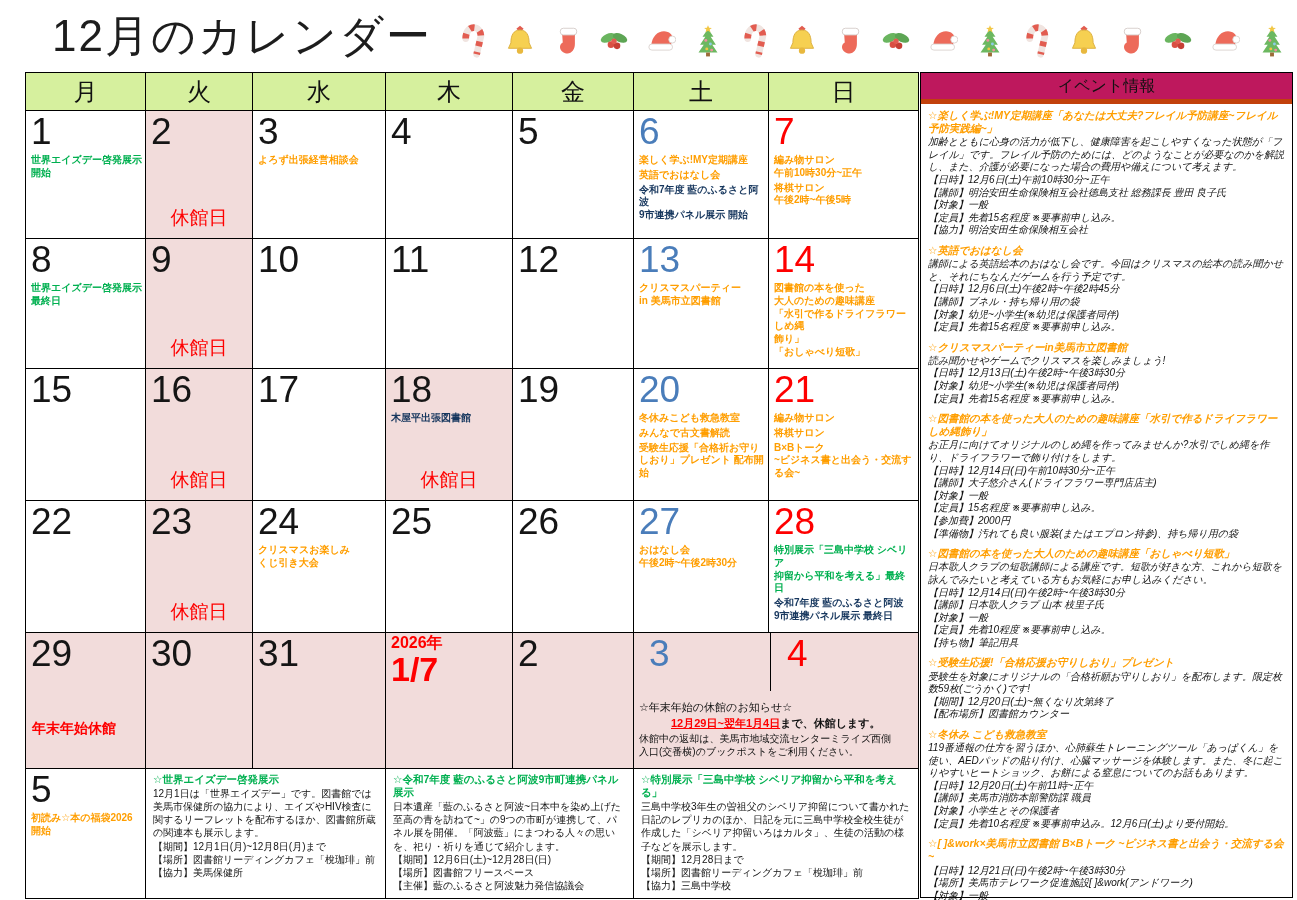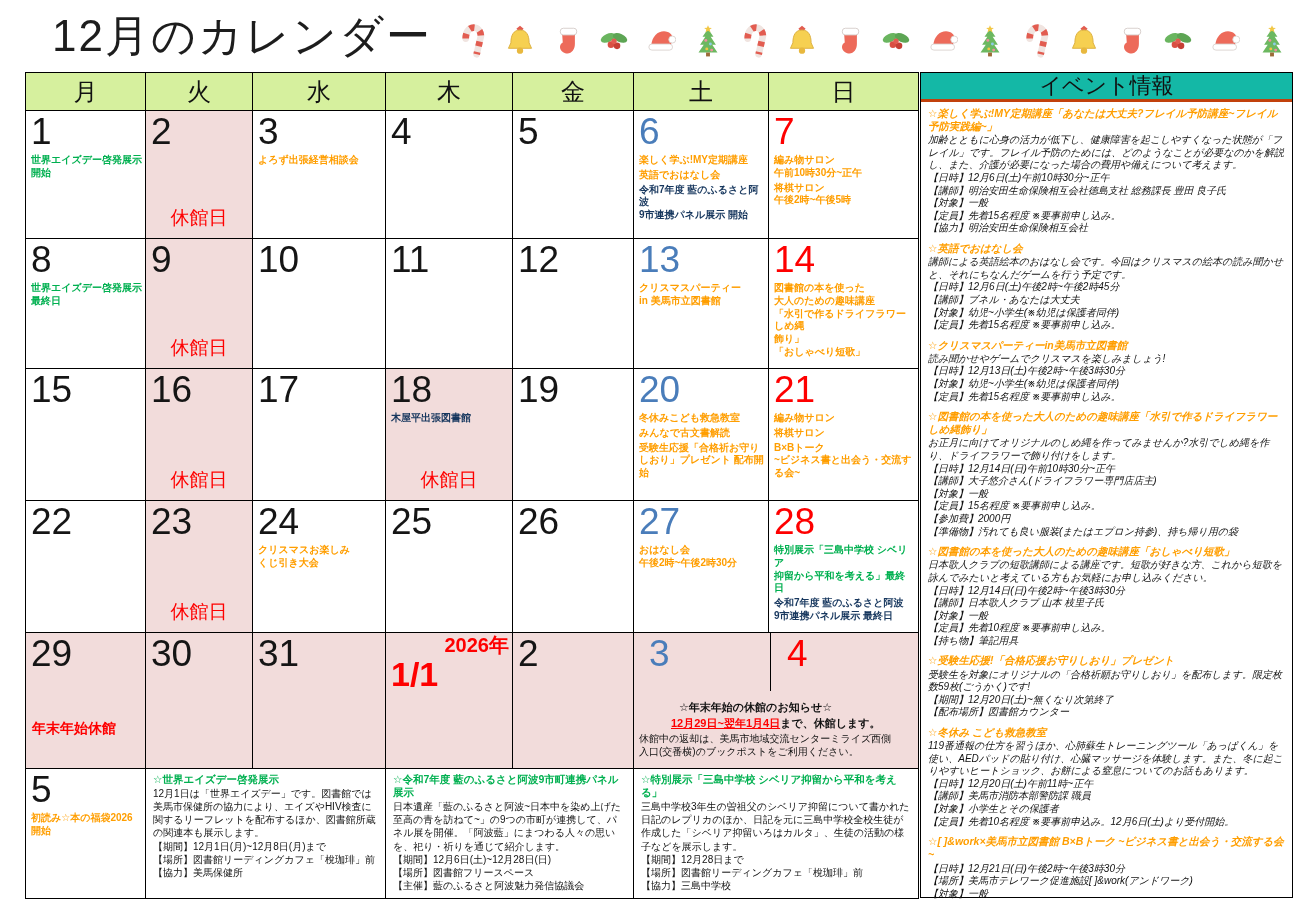--- a/index.html
+++ b/index.html
@@ -21,44 +21,44 @@
     display:flex;align-items:center;justify-content:center;font-size:24px;color:#111;}
   .cal-cell{position:relative;border-right:1px solid #000;border-bottom:1px solid #000;
     padding:1px 3px 2px 5px;overflow:hidden;background:#fff;box-sizing:border-box;}
   .pink{background:#f2dcdb;}
   .day-num{font-size:37px;line-height:1.08;font-weight:500;}
   .c-black{color:#151515}.c-blue{color:#4a7dba}.c-red{color:#fe0000}
   .cell-event{font-size:10px;font-weight:bold;line-height:1.28;white-space:pre-line;margin-top:2px;}
   .t-orange{color:#ff9e00}.t-green{color:#00b050}.t-navy{color:#17375e}.t-red{color:#fe0000}
   .ev-bottom{position:absolute;bottom:30px;left:6px;font-size:14px;margin-top:8px;}
   .closed-label{position:absolute;bottom:7px;left:0;right:0;text-align:center;color:#fe0000;font-weight:normal;font-size:19px;}
-  .ny-year{font-size:20px;font-weight:600;line-height:1.15;text-align:right;}
+  .ny-year{font-size:16px;font-weight:600;line-height:1.15;}
   .ny-day{font-size:34px;font-weight:600;line-height:1.05;}
   
   .mw-row{display:flex;position:relative;height:54px;}
   .mw-row .day-num{flex:1;padding-left:10px;}
   .mw-divider{position:absolute;left:47.4%;top:-1px;width:1px;height:58px;background:#000;}
-  .mw-title{font-size:11px;font-weight:bold;margin-top:12px;color:#111;margin-left:40px;}
+  .mw-title{font-size:11px;font-weight:normal;margin-top:12px;color:#111;}
   .mw-period{font-size:11px;font-weight:bold;color:#111;margin-top:1px;margin-left:32px;}
   .mw-period-red{color:#fe0000;text-decoration:underline;}
   .mw-body{font-size:10px;line-height:1.32;white-space:pre-line;margin-top:1px;color:#111;}
   
   .note-cell{padding:3px 6px 0 7px;}
   .note-title{font-size:10.5px;font-weight:bold;color:#00b050;margin:1px 0 1px;line-height:1.25;}
   .note-line{font-size:10px;line-height:1.31;color:#111;}
   
   .closure-arrow{position:absolute;left:5px;top:688px;width:calc(100% - 18px);height:2px;background:#ff4438;}
   .closure-arrow:after{content:'';position:absolute;right:-9px;top:-4px;width:0;height:0;
     border-left:10px solid #ff4438;border-top:5px solid transparent;border-bottom:5px solid transparent;}
 
   
   .event-panel{position:absolute;left:920px;top:72px;width:373px;height:826px;border:1.5px solid #000;
     box-sizing:border-box;background:#fff;}
-  .event-panel-header{background:#14b8a6;border-bottom:3px solid #c2410c;height:26px;display:flex;
-    align-items:center;justify-content:center;font-size:22px;color:#111;}
+  .event-panel-header{background:#be185d;border-bottom:5px solid #c2410c;height:26px;display:flex;
+    align-items:center;justify-content:center;font-size:16px;color:#111;}
   .event-panel-body{padding:5px 7px 0 7px;height:calc(100% - 27px);box-sizing:border-box;overflow:hidden;font-style:italic;}
   .panel-event{margin-bottom:7px;}
   .panel-event-title{color:#ff9e00;font-weight:bold;font-size:10.5px;line-height:1.25;margin-bottom:1px;}
   .panel-event-line{font-size:10px;line-height:1.26;color:#111;}
 </style>
 </head>
 <body>
 
 <div class="page">
 
@@ -310,21 +310,21 @@
         <div class="cell-event t-red ev-bottom">年末年始休館</div>
       </div>
       <div class="cal-cell pink">
         <div class="day-num c-black">30</div>
       </div>
       <div class="cal-cell pink">
         <div class="day-num c-black">31</div>
       </div>
       <div class="cal-cell pink">
         <div class="ny-year c-red">2026年</div>
-        <div class="ny-day c-red">1/1</div>
+        <div class="ny-day c-red">1/7</div>
       </div>
       <div class="cal-cell pink">
         <div class="day-num c-black">2</div>
       </div>
       <div class="cal-cell pink" style="grid-column: span 2;">
         <div class="mw-row">
           <div class="day-num c-blue">3</div>
           <div class="day-num c-red">4</div>
           <div class="mw-divider"></div>
         </div>
@@ -370,21 +370,21 @@
           <div class="panel-event-line">【日時】12月6日(土)午前10時30分~正午</div>
           <div class="panel-event-line">【講師】明治安田生命保険相互会社徳島支社 総務課長 豊田 良子氏</div>
           <div class="panel-event-line">【対象】一般</div>
           <div class="panel-event-line">【定員】先着15名程度 ※要事前申し込み。</div>
           <div class="panel-event-line">【協力】明治安田生命保険相互会社</div>
         </div>
         <div class="panel-event">
           <div class="panel-event-title">☆英語でおはなし会</div>
           <div class="panel-event-line">講師による英語絵本のおはなし会です。今回はクリスマスの絵本の読み聞かせと、それにちなんだゲームを行う予定です。</div>
           <div class="panel-event-line">【日時】12月6日(土)午後2時~午後2時45分</div>
-          <div class="panel-event-line">【講師】ブネル・あなたは大丈夫</div>
+          <div class="panel-event-line">【講師】ブネル・持ち帰り用の袋</div>
           <div class="panel-event-line">【対象】幼児~小学生(※幼児は保護者同伴)</div>
           <div class="panel-event-line">【定員】先着15名程度 ※要事前申し込み。</div>
         </div>
         <div class="panel-event">
           <div class="panel-event-title">☆クリスマスパーティーin美馬市立図書館</div>
           <div class="panel-event-line">読み聞かせやゲームでクリスマスを楽しみましょう!</div>
           <div class="panel-event-line">【日時】12月13日(土)午後2時~午後3時30分</div>
           <div class="panel-event-line">【対象】幼児~小学生(※幼児は保護者同伴)</div>
           <div class="panel-event-line">【定員】先着15名程度 ※要事前申し込み。</div>
         </div>

